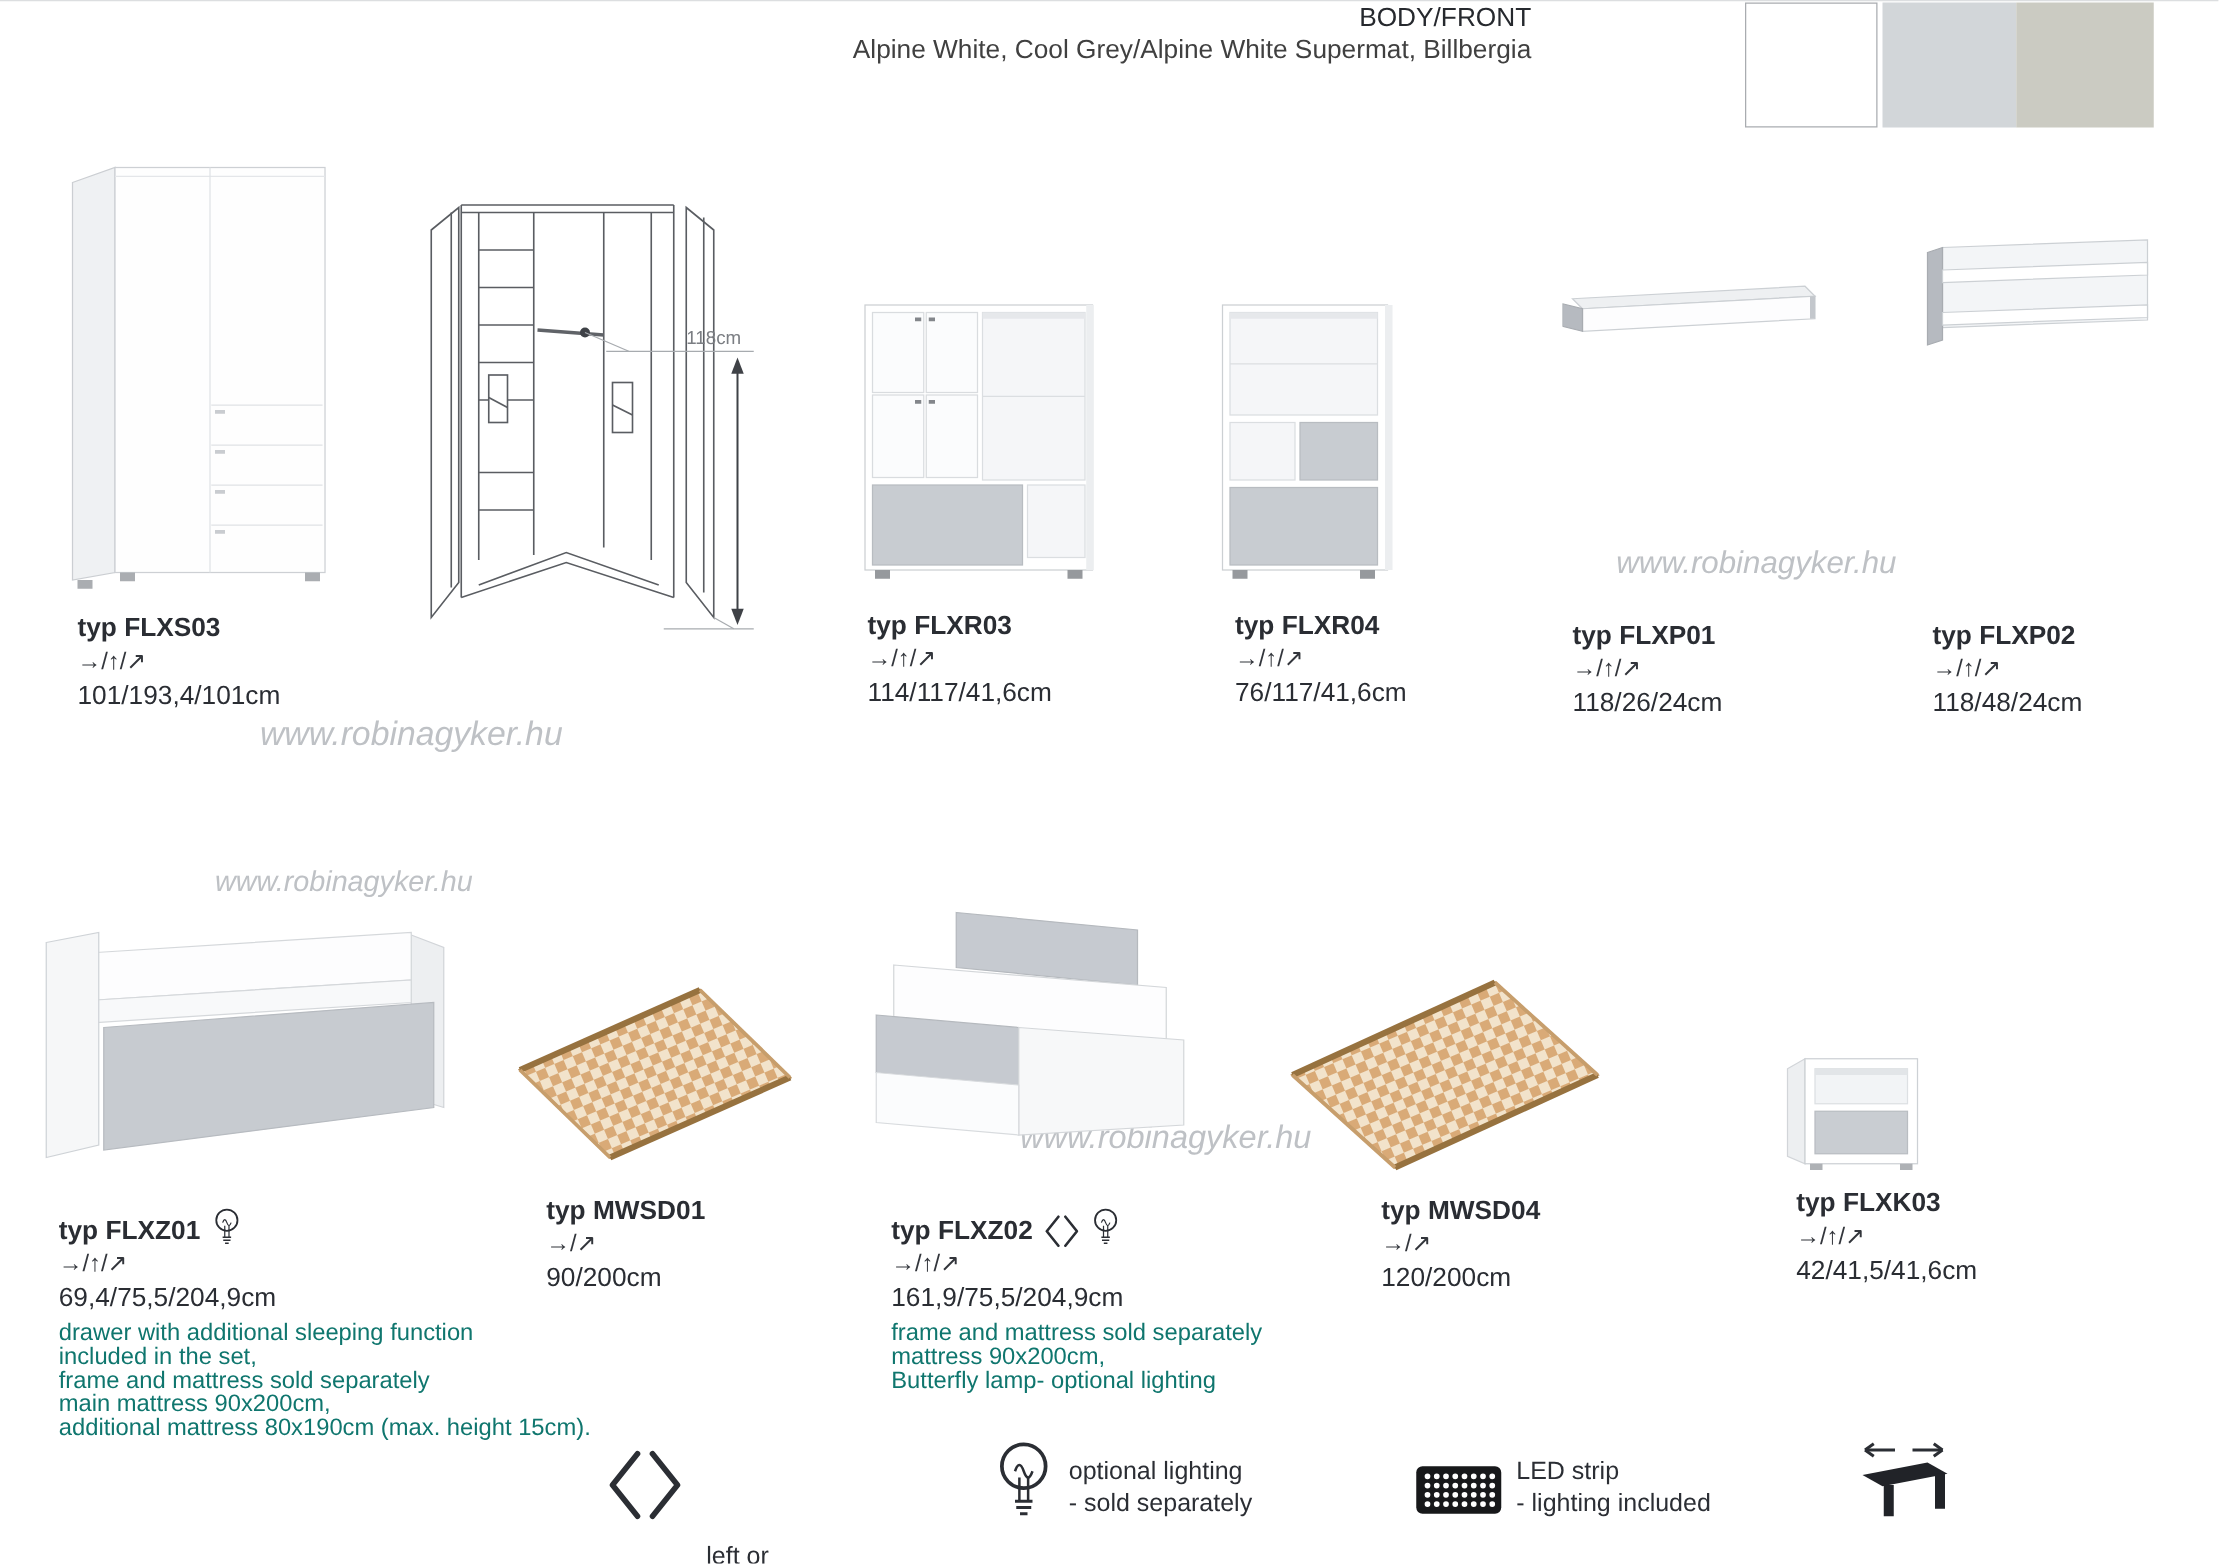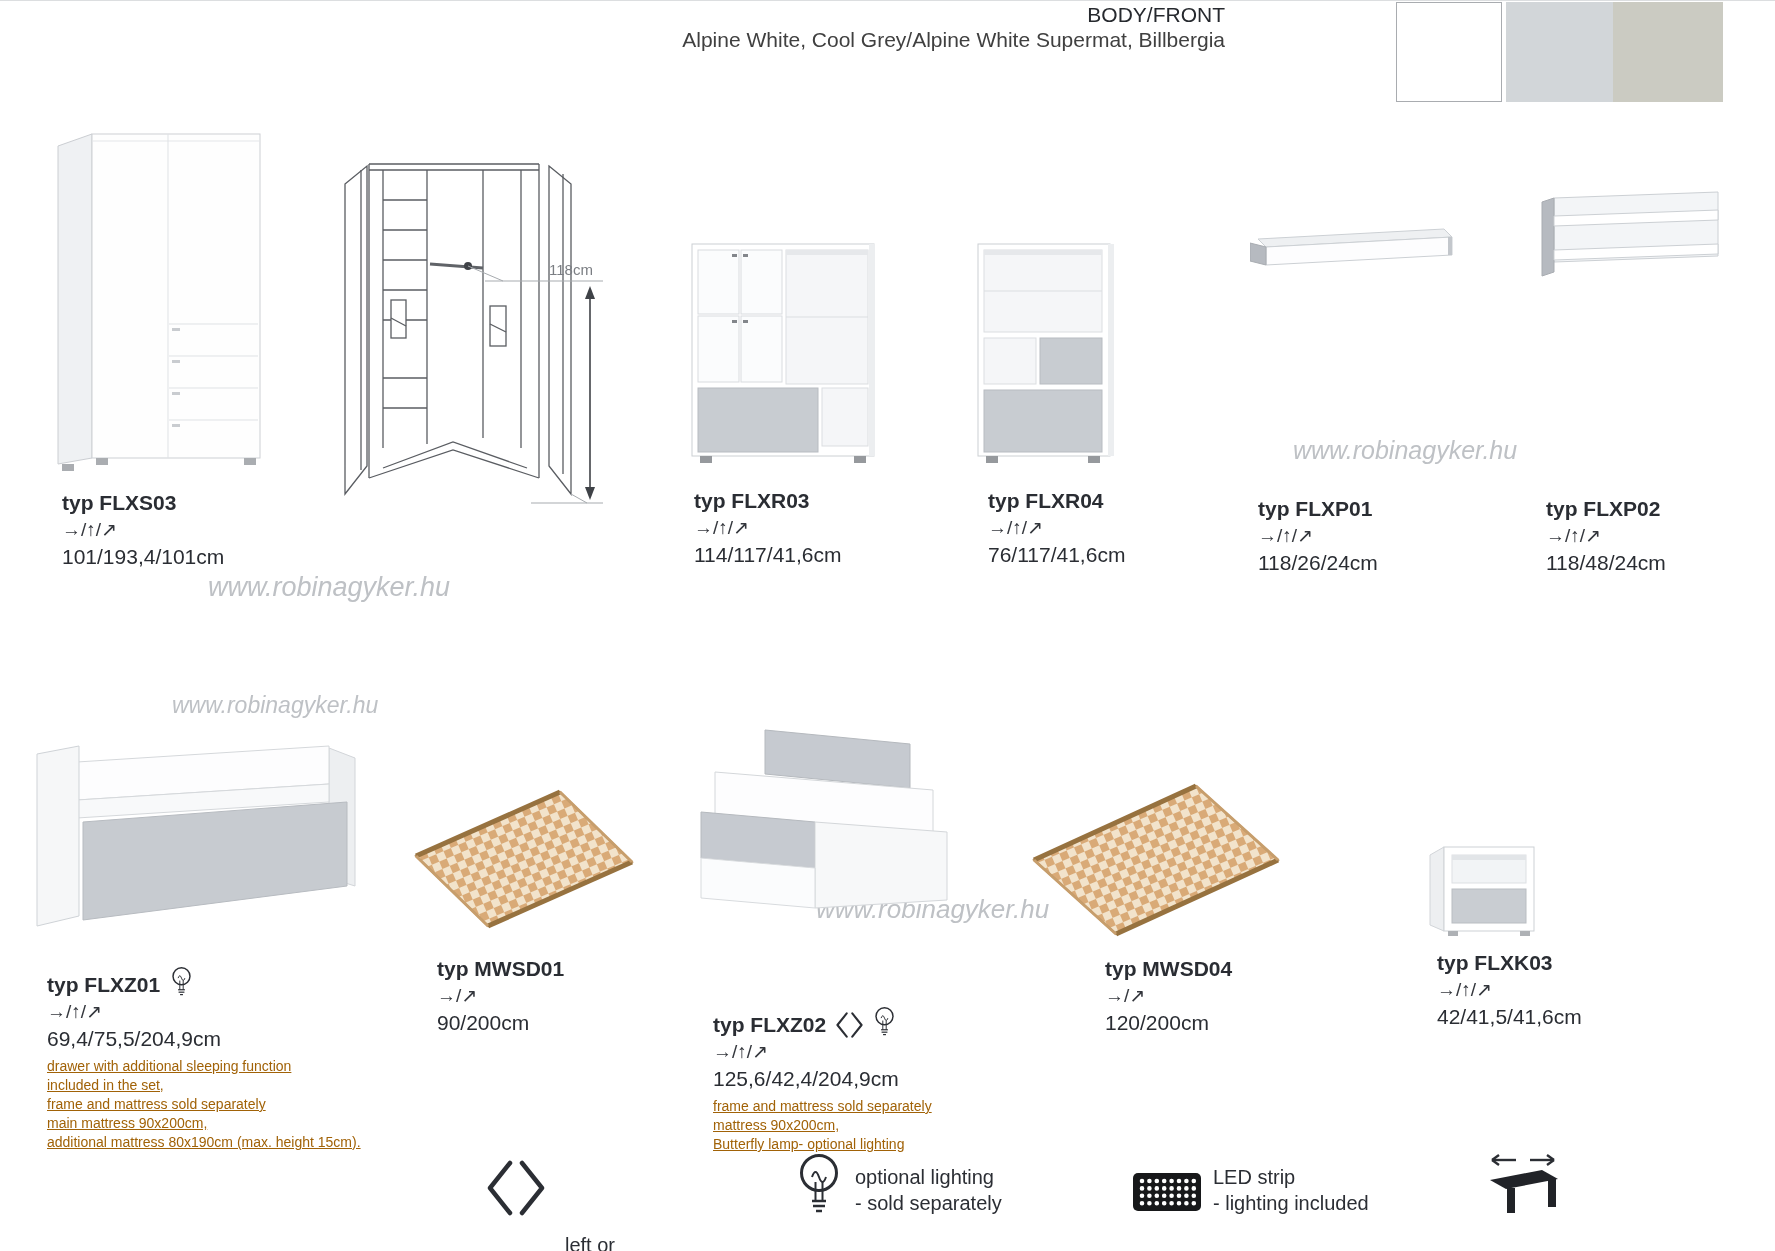--- a/index.html
+++ b/index.html
@@ -13,21 +13,21 @@
   .sw0{left:1396px;width:106px;border:1px solid #a9acb0;box-sizing:border-box;}
   .sw1{left:1506px;width:107px;}
   .sw2{left:1613px;width:110px;}
   .wm{position:absolute;font-style:italic;color:#bec1c5;white-space:nowrap;}
   .art{position:absolute;}
   .plabel{position:absolute;}
   .typrow{display:flex;align-items:flex-end;gap:10px;margin-top:10px;}
   .typ{font-weight:bold;font-size:21px;line-height:26px;color:#2a2d33;white-space:nowrap;}
   .arrows{font-size:19px;line-height:27px;color:#33363c;white-space:nowrap;}
   .dims{font-size:21px;line-height:27px;color:#2a2d33;white-space:nowrap;}
-  .note{font-size:14px;line-height:19px;color:#a16207;white-space:nowrap;text-decoration:underline;}
+  .note{font-size:19px;line-height:19px;color:#0f766e;white-space:nowrap;}
   .notes{margin-top:5px;}
   .legend-item{position:absolute;}
   .legend-text{position:absolute;font-size:20px;line-height:26px;color:#2b2e34;white-space:nowrap;}
   .icon{color:#2b2e34;}
   svg{display:block;}
 </style>
 </head>
 <body>
 
 <svg width="0" height="0" style="position:absolute" aria-hidden="true">
@@ -269,32 +269,32 @@
       <div class="note">additional mattress 80x190cm (max. height 15cm).</div>
     </div>
   </div>
 
   <div class="plabel" style="left:437px;top:956px">
     <div class="typ">typ MWSD01</div>
     <div class="arrows">→/↗</div>
     <div class="dims">90/200cm</div>
   </div>
 
-  <div class="plabel" style="left:713px;top:996px">
+  <div class="plabel" style="left:713px;top:956px">
     <div class="typrow">
       <div class="typ">typ FLXZ02</div>
       <svg class="icon" width="27" height="26">
           <use href="#ic-mount"></use>
         </svg>
       <svg class="icon" width="23" height="32">
           <use href="#ic-bulb"></use>
         </svg>
     </div>
     <div class="arrows">→/↑/↗</div>
-    <div class="dims">125,6/42,4/204,9cm</div>
+    <div class="dims">161,9/75,5/204,9cm</div>
     <div class="notes">
       <div class="note">frame and mattress sold separately</div>
       <div class="note"> mattress 90x200cm,</div>
       <div class="note">Butterfly lamp- optional lighting</div>
     </div>
   </div>
 
   <div class="plabel" style="left:1105px;top:956px">
     <div class="typ">typ MWSD04</div>
     <div class="arrows">→/↗</div>

